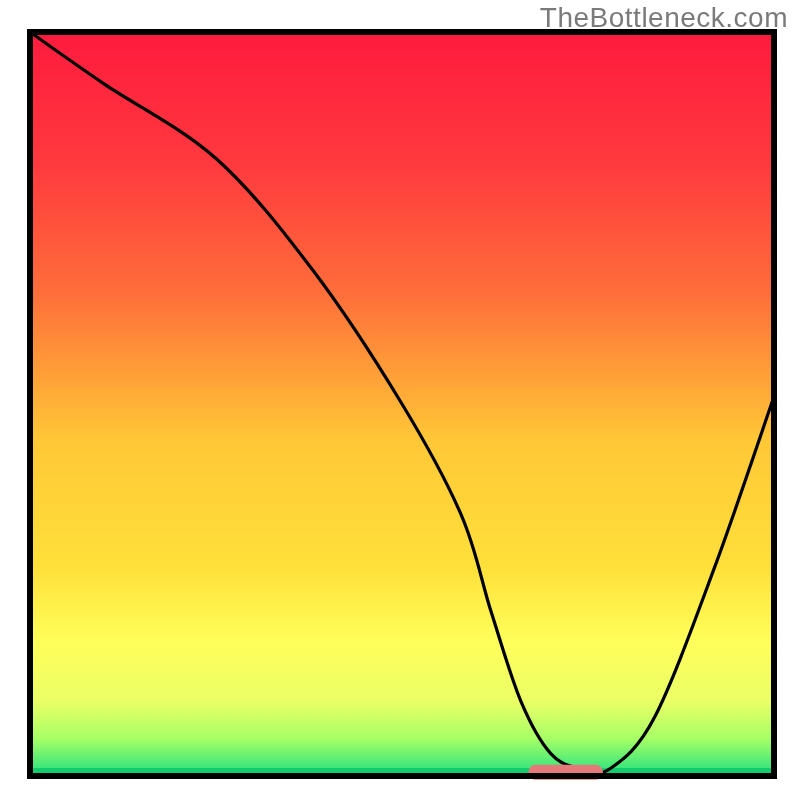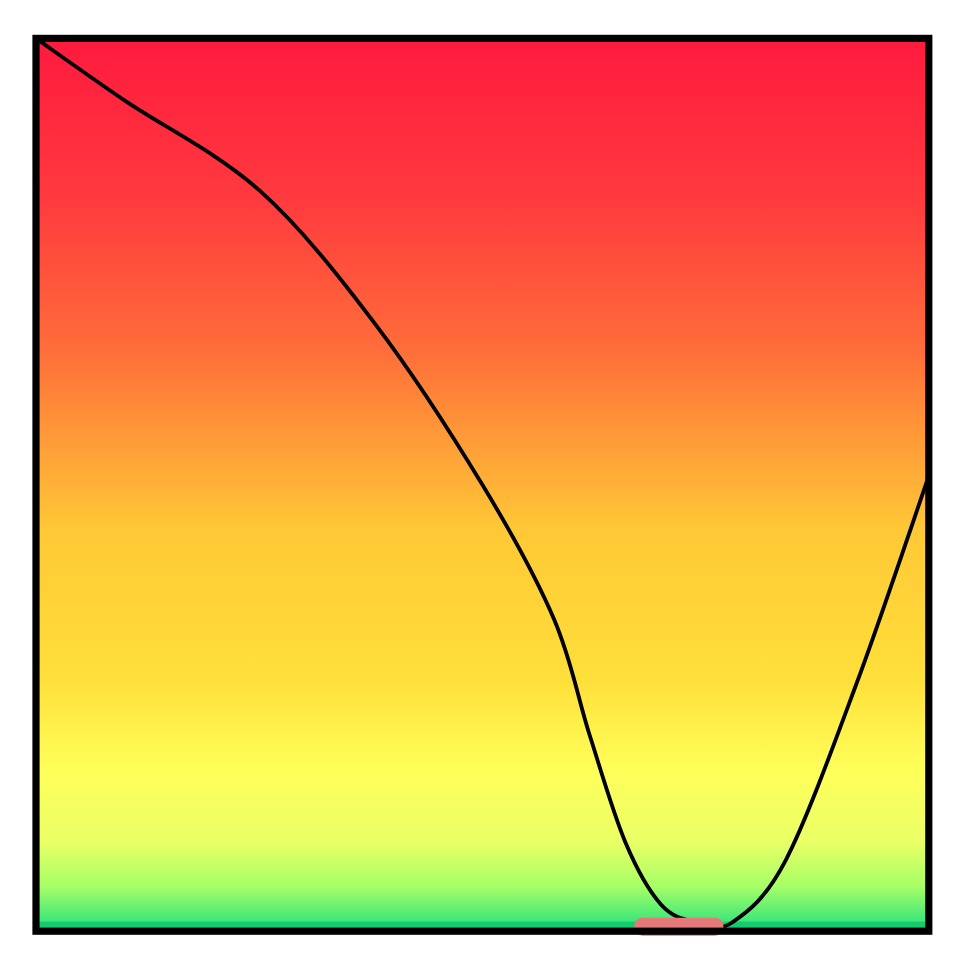--- a/index.html
+++ b/index.html
@@ -31,20 +31,21 @@
     position: absolute;
     top: 0;
     left: 0;
   }
 </style>
 </head>
 <body>
 
 <div class="container">
 
+  <div class="watermark">TheBottleneck.com</div>
 
   <svg width="800" height="800" viewBox="0 0 800 800">
     <defs>
       <linearGradient id="bg-grad" x1="0" y1="0" x2="0" y2="1">
           <stop offset="0%" stop-color="#ff1a3e"></stop>
           <stop offset="18%" stop-color="#ff3a3e"></stop>
           <stop offset="35%" stop-color="#ff6e3a"></stop>
           <stop offset="55.00000000000001%" stop-color="#ffc836"></stop>
           <stop offset="72%" stop-color="#ffe03a"></stop>
           <stop offset="82%" stop-color="#ffff5a"></stop>

